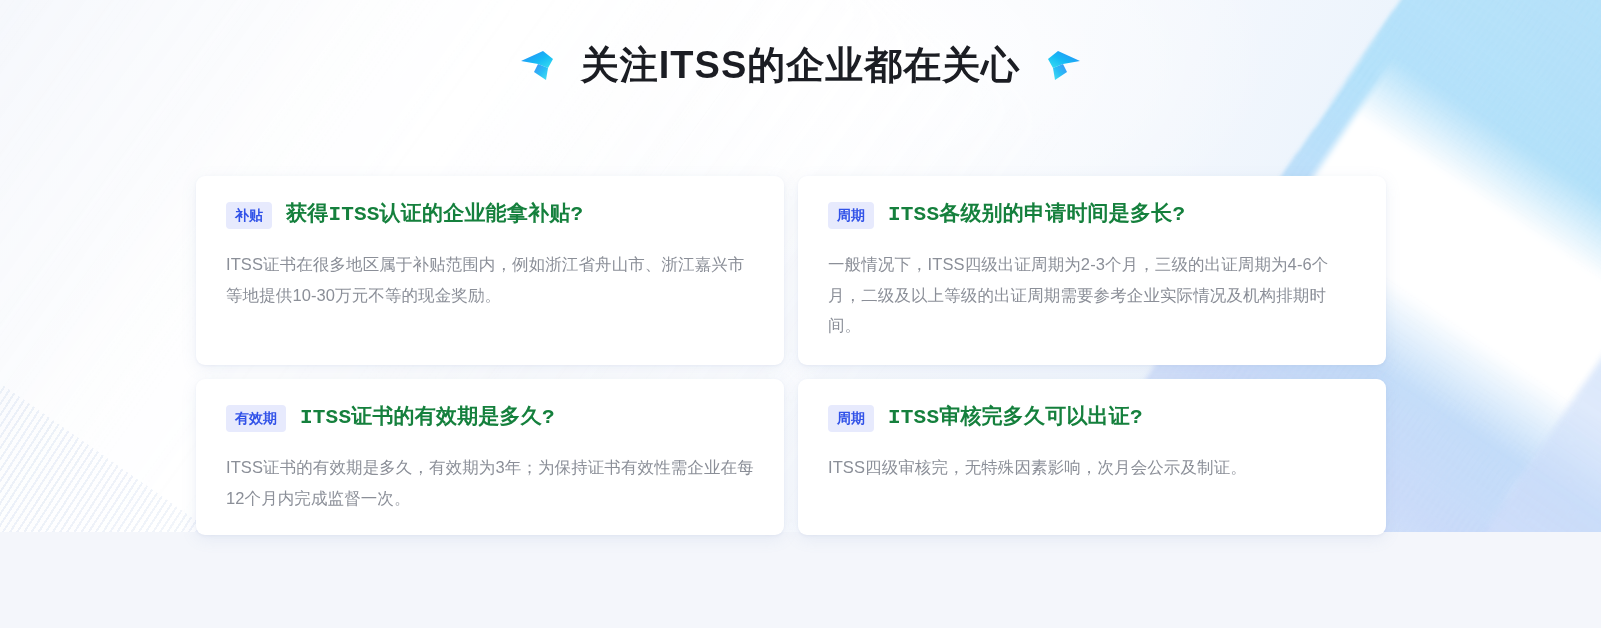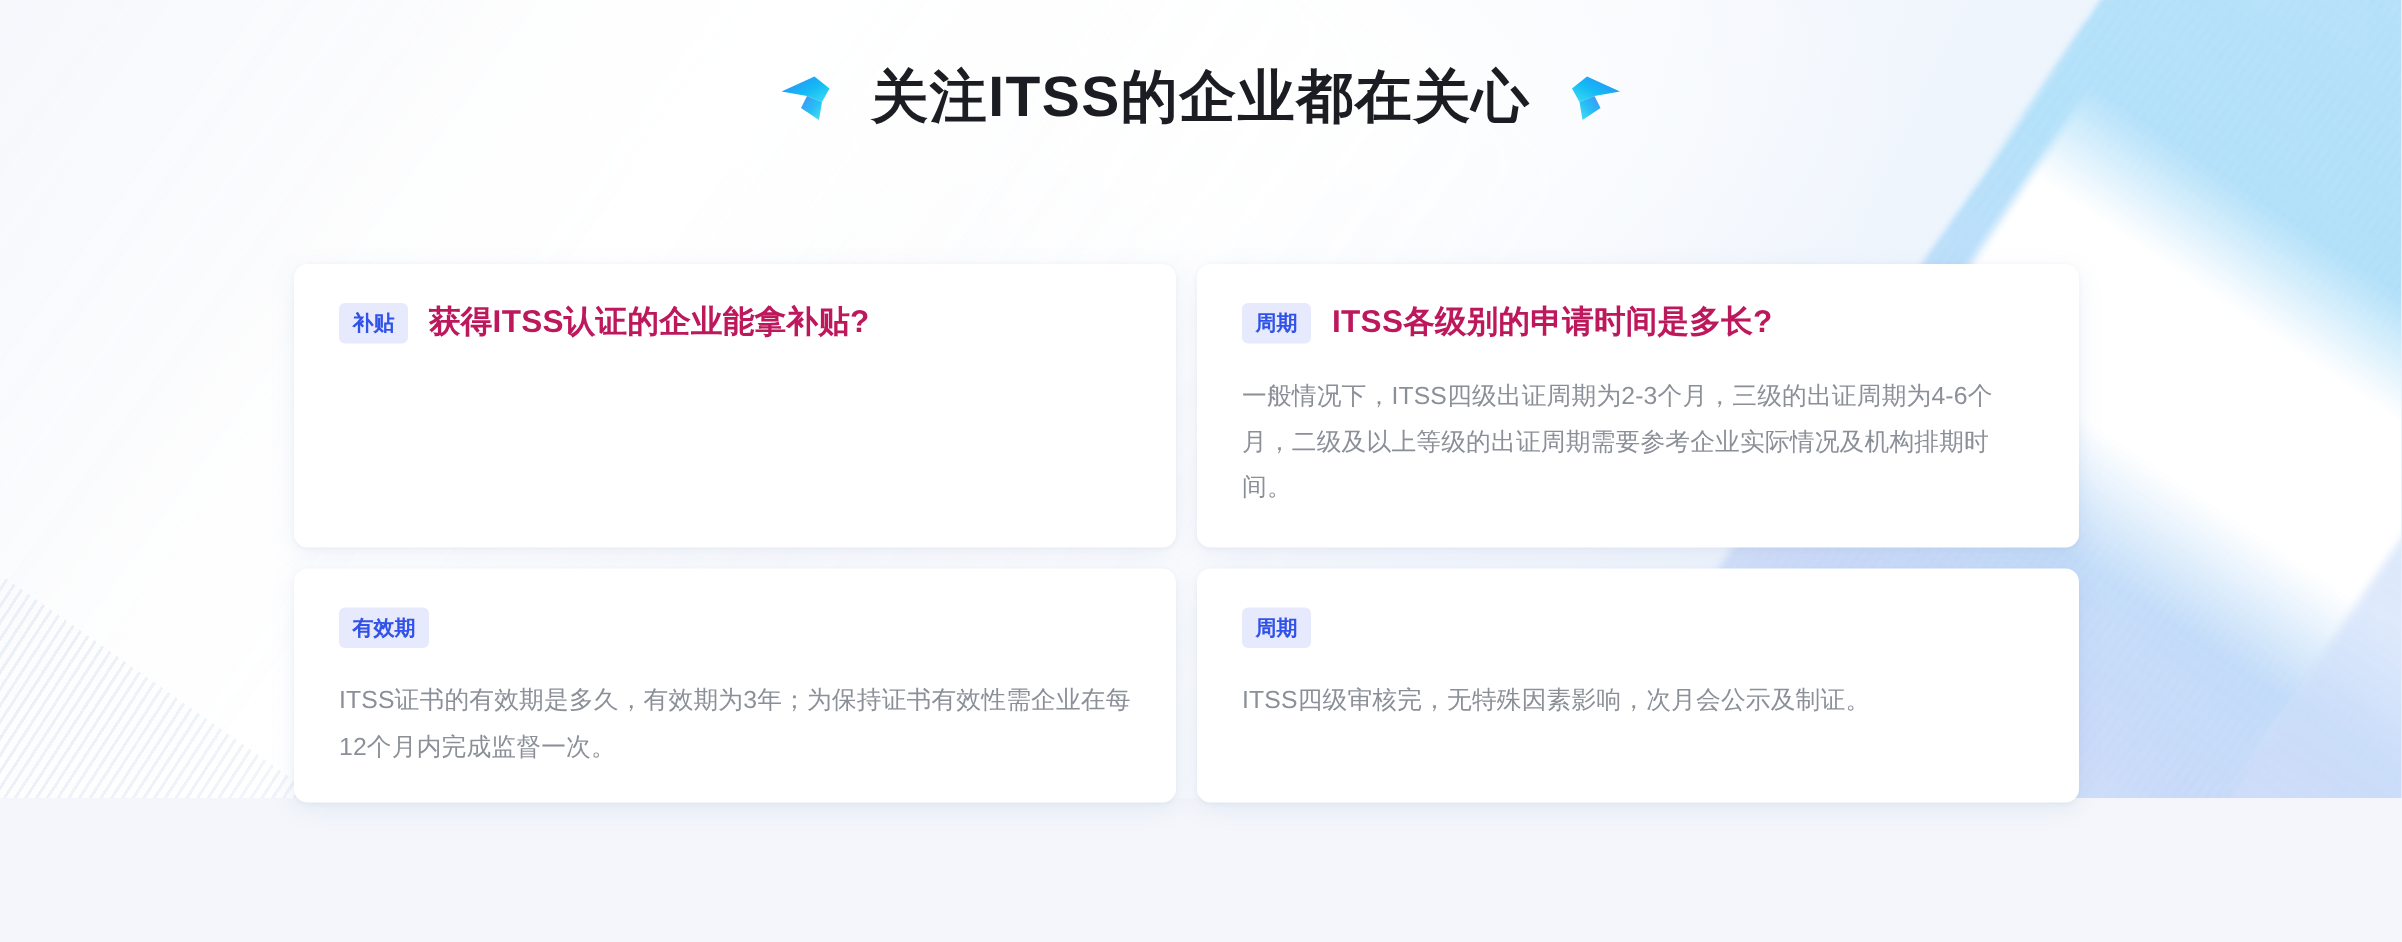--- a/index.html
+++ b/index.html
@@ -215,24 +215,25 @@
     line-height: 1;
     padding: 6px 9px 7px 9px;
     border-radius: 4px;
     white-space: nowrap;
     flex: 0 0 auto;
   }
 
   .card-title {
     font-size: 21px;
     font-weight: 700;
-    color: #be185d;
+    color: #15803d;
     line-height: 1.25;
     letter-spacing: .2px;
     white-space: nowrap;
+    font-family: Liberation Mono, monospace;
   }
 
   .card-body {
     font-size: 16.5px;
     line-height: 1.85;
     color: #8b8f98;
     letter-spacing: .1px;
   }
   .card-body p + p { margin-top: 0; }
 </style>
@@ -281,44 +282,49 @@
     </span>
   </div>
 
   <div class="cards">
 
     <div class="card">
       <div class="card-head">
         <span class="badge">补贴</span>
         <span class="card-title">获得ITSS认证的企业能拿补贴?</span>
       </div>
+      <div class="card-body">
+        <p>ITSS证书在很多地区属于补贴范围内，例如浙江省舟山市、浙江嘉兴市等地提供10-30万元不等的现金奖励。</p>
+      </div>
     </div>
 
     <div class="card">
       <div class="card-head">
         <span class="badge">周期</span>
         <span class="card-title">ITSS各级别的申请时间是多长?</span>
       </div>
       <div class="card-body">
         <p>一般情况下，ITSS四级出证周期为2-3个月，三级的出证周期为4-6个月，二级及以上等级的出证周期需要参考企业实际情况及机构排期时间。</p>
       </div>
     </div>
 
     <div class="card">
       <div class="card-head">
         <span class="badge">有效期</span>
+        <span class="card-title">ITSS证书的有效期是多久?</span>
       </div>
       <div class="card-body">
         <p>ITSS证书的有效期是多久，有效期为3年；为保持证书有效性需企业在每12个月内完成监督一次。</p>
       </div>
     </div>
 
     <div class="card tall">
       <div class="card-head">
         <span class="badge">周期</span>
+        <span class="card-title">ITSS审核完多久可以出证?</span>
       </div>
       <div class="card-body">
         <p>ITSS四级审核完，无特殊因素影响，次月会公示及制证。</p>
       </div>
     </div>
 
   </div>
 </div>
 
 </body></html>

